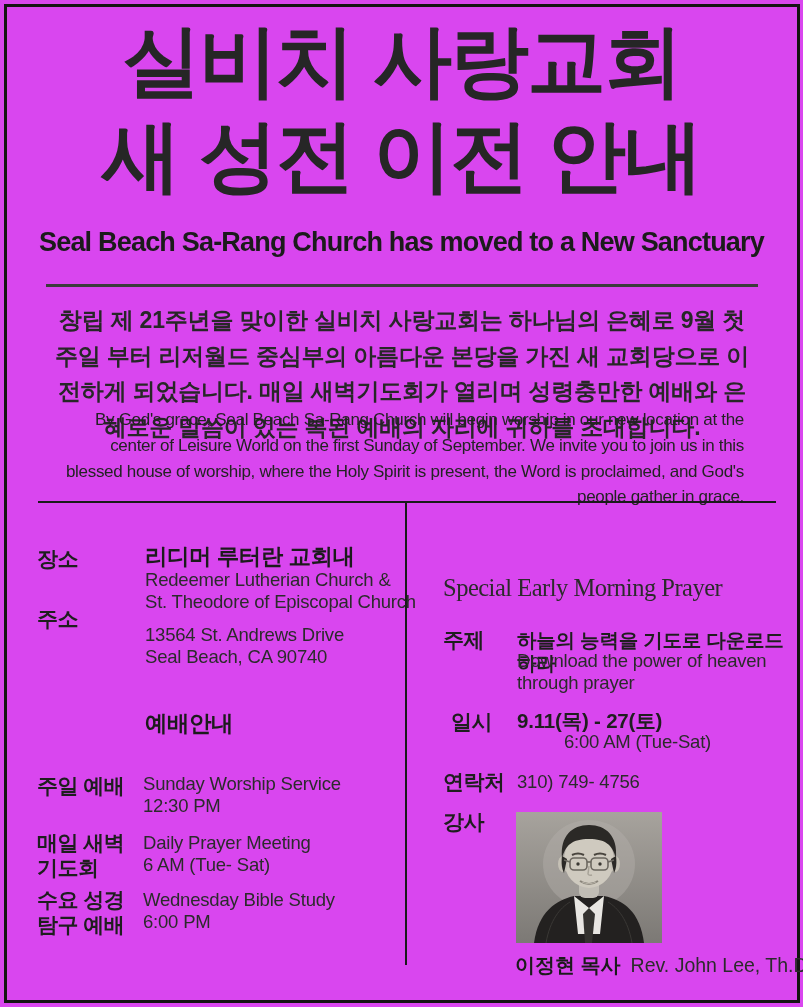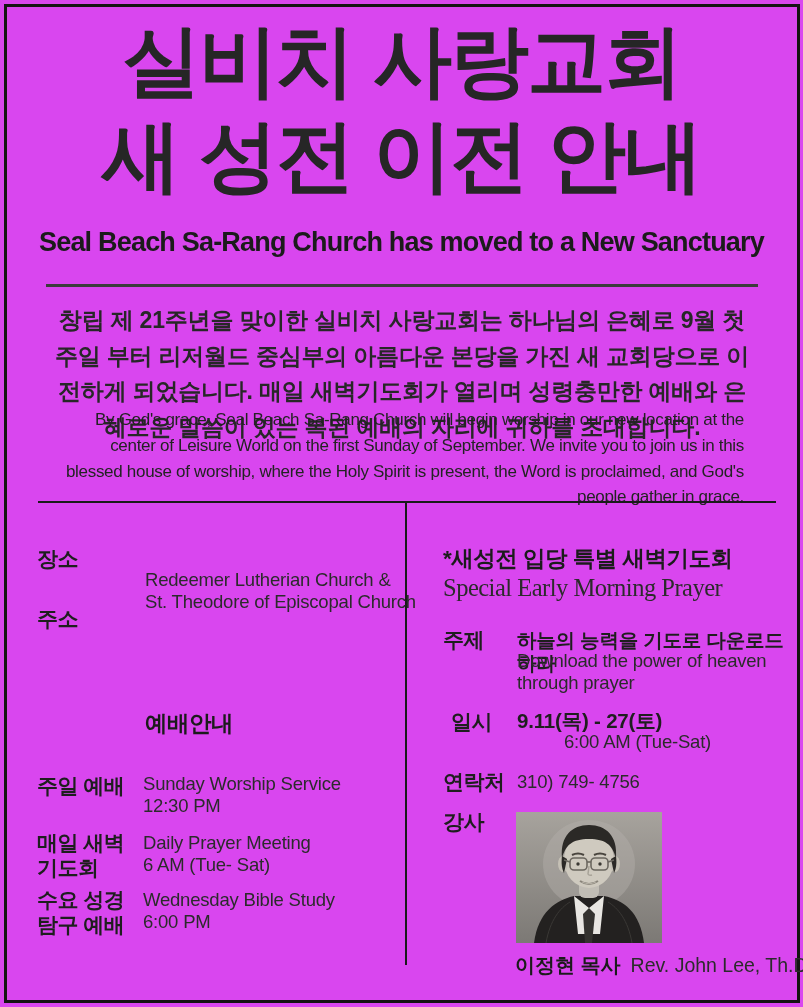--- a/index.html
+++ b/index.html
@@ -45,42 +45,44 @@
   <div class="abs subtitle">Seal Beach Sa-Rang Church has moved to a New Sanctuary</div>
   <div class="abs rule-top"></div>
 
   <div class="abs ko-para">창립 제 21주년을 맞이한 실비치 사랑교회는 하나님의 은혜로 9월 첫주일 부터 리저월드 중심부의 아름다운 본당을 가진 새 교회당으로 이전하게 되었습니다. 매일 새벽기도회가 열리며 성령충만한 예배와 은혜로운 말씀이 있는 복된 예배의 자리에 귀하를 초대합니다.</div>
   <div class="abs en-para">By God's grace, Seal Beach Sa-Rang Church will begin worship in our new location at the center of Leisure World on the first Sunday of September. We invite you to join us in this blessed house of worship, where the Holy Spirit is present, the Word is proclaimed, and God's people gather in grace.</div>
 
   <div class="abs rule-mid"></div>
   <div class="abs vdiv"></div>
 
   <div class="abs lbl" style="left:37px; top:547px;">장소</div>
+  <div class="abs h-ko" style="left:145px; top:541px;">리디머 루터란 교회내</div>
   <div class="abs txt" style="left:145px; top:569px;">Redeemer Lutherian Church &amp;
 St. Theodore of Episcopal Church</div>
 
   <div class="abs lbl" style="left:37px; top:607px;">주소</div>
+  <div class="abs txt" style="left:145px; top:624px;">13564 St. Andrews Drive
+Seal Beach, CA 90740</div>
 
   <div class="abs h-ko" style="left:145px; top:708px;">예배안내</div>
 
   <div class="abs lbl" style="left:37px; top:774px;">주일 예배</div>
   <div class="abs txt" style="left:143px; top:773px;">Sunday Worship Service
 12:30 PM</div>
 
   <div class="abs lbl" style="left:37px; top:831px;">매일 새벽
 기도회</div>
   <div class="abs txt" style="left:143px; top:832px;">Daily Prayer Meeting
 6 AM (Tue- Sat)</div>
 
   <div class="abs lbl" style="left:37px; top:888px;">수요 성경
 탐구 예배</div>
   <div class="abs txt" style="left:143px; top:889px;">Wednesday Bible Study
 6:00 PM</div>
 
-  <div class="abs h-ko" style="left:443px; top:543px;">*새성전 입당 특별 새벽기도회</div>
   <div class="abs h-en" style="left:443px; top:574px;">Special Early Morning Prayer</div>
 
   <div class="abs lbl" style="left:443px; top:628px;">주제</div>
   <div class="abs txt kbold" style="left:517px; top:629px; font-size:19.5px;">하늘의 능력을 기도로 다운로드 하라</div>
   <div class="abs txt" style="left:517px; top:650px;">Download the power of heaven
 through prayer</div>
 
   <div class="abs lbl" style="left:443px; top:710px;margin-left:8px;">일시</div>
   <div class="abs txt kbold" style="left:517px; top:709px; font-size:20.5px;">9.11(목) - 27(토)</div>
   <div class="abs txt" style="left:517px; top:731px;margin-left:47px;">6:00 AM (Tue-Sat)</div>

